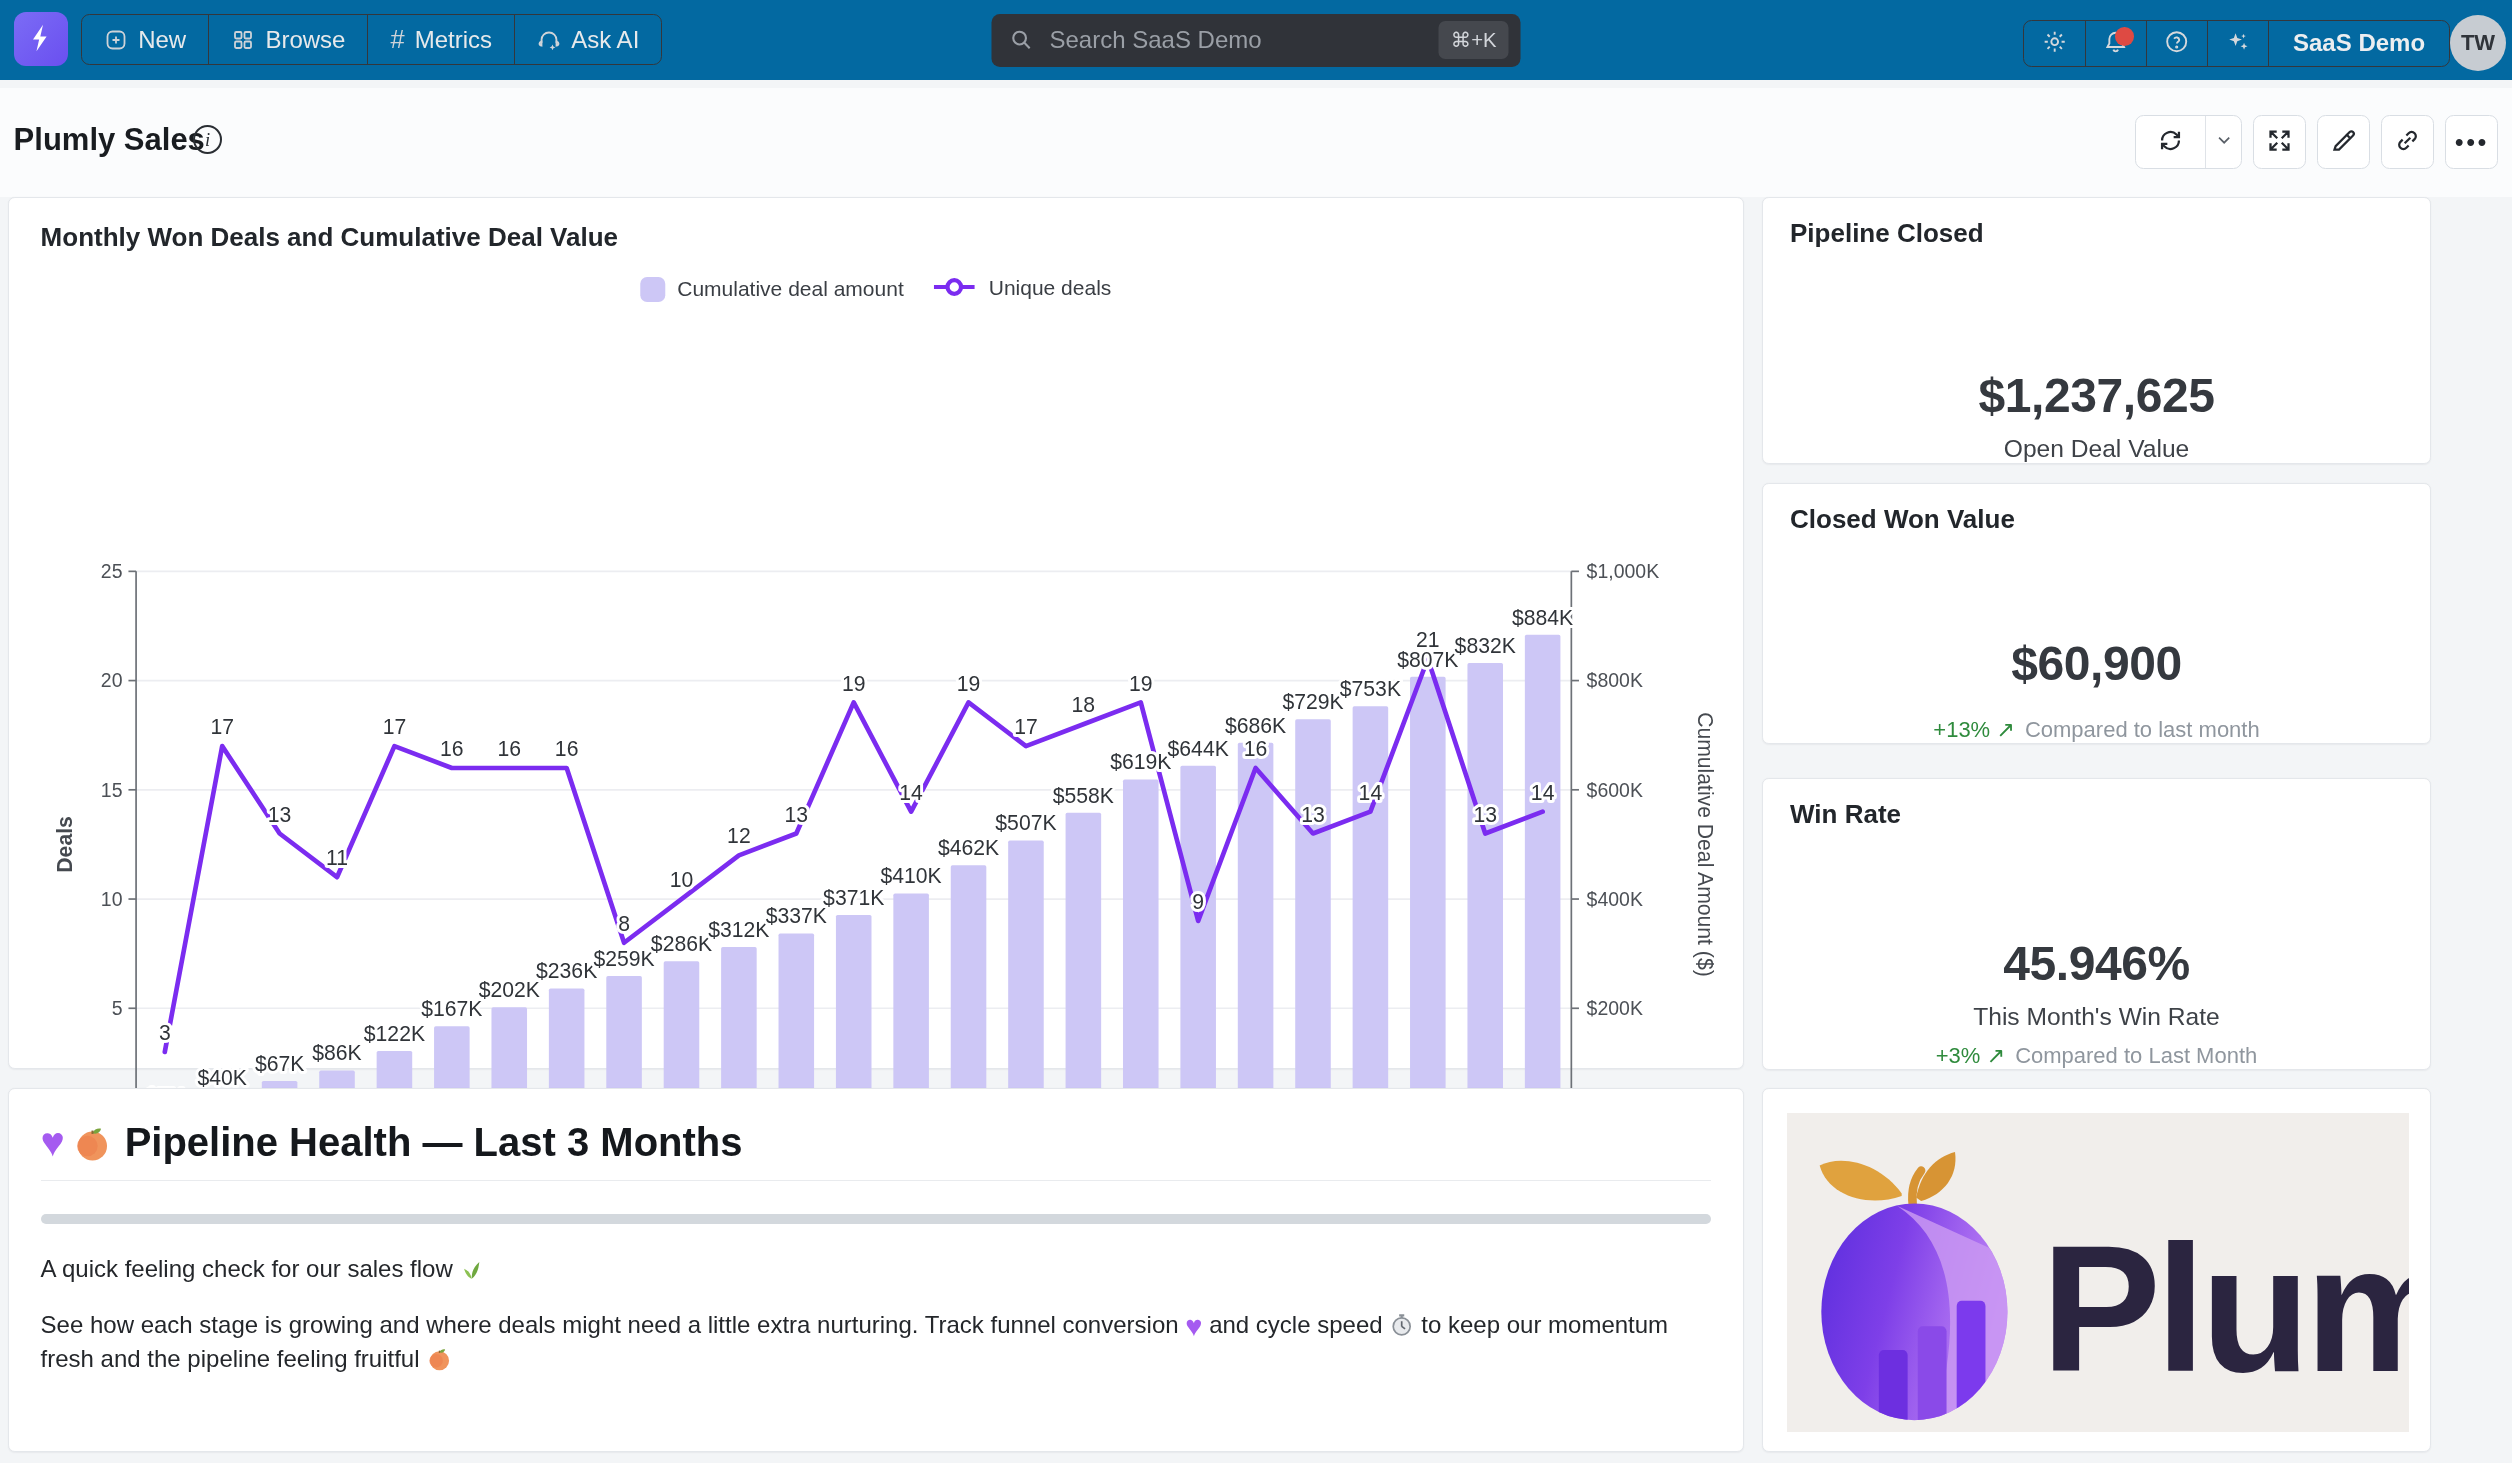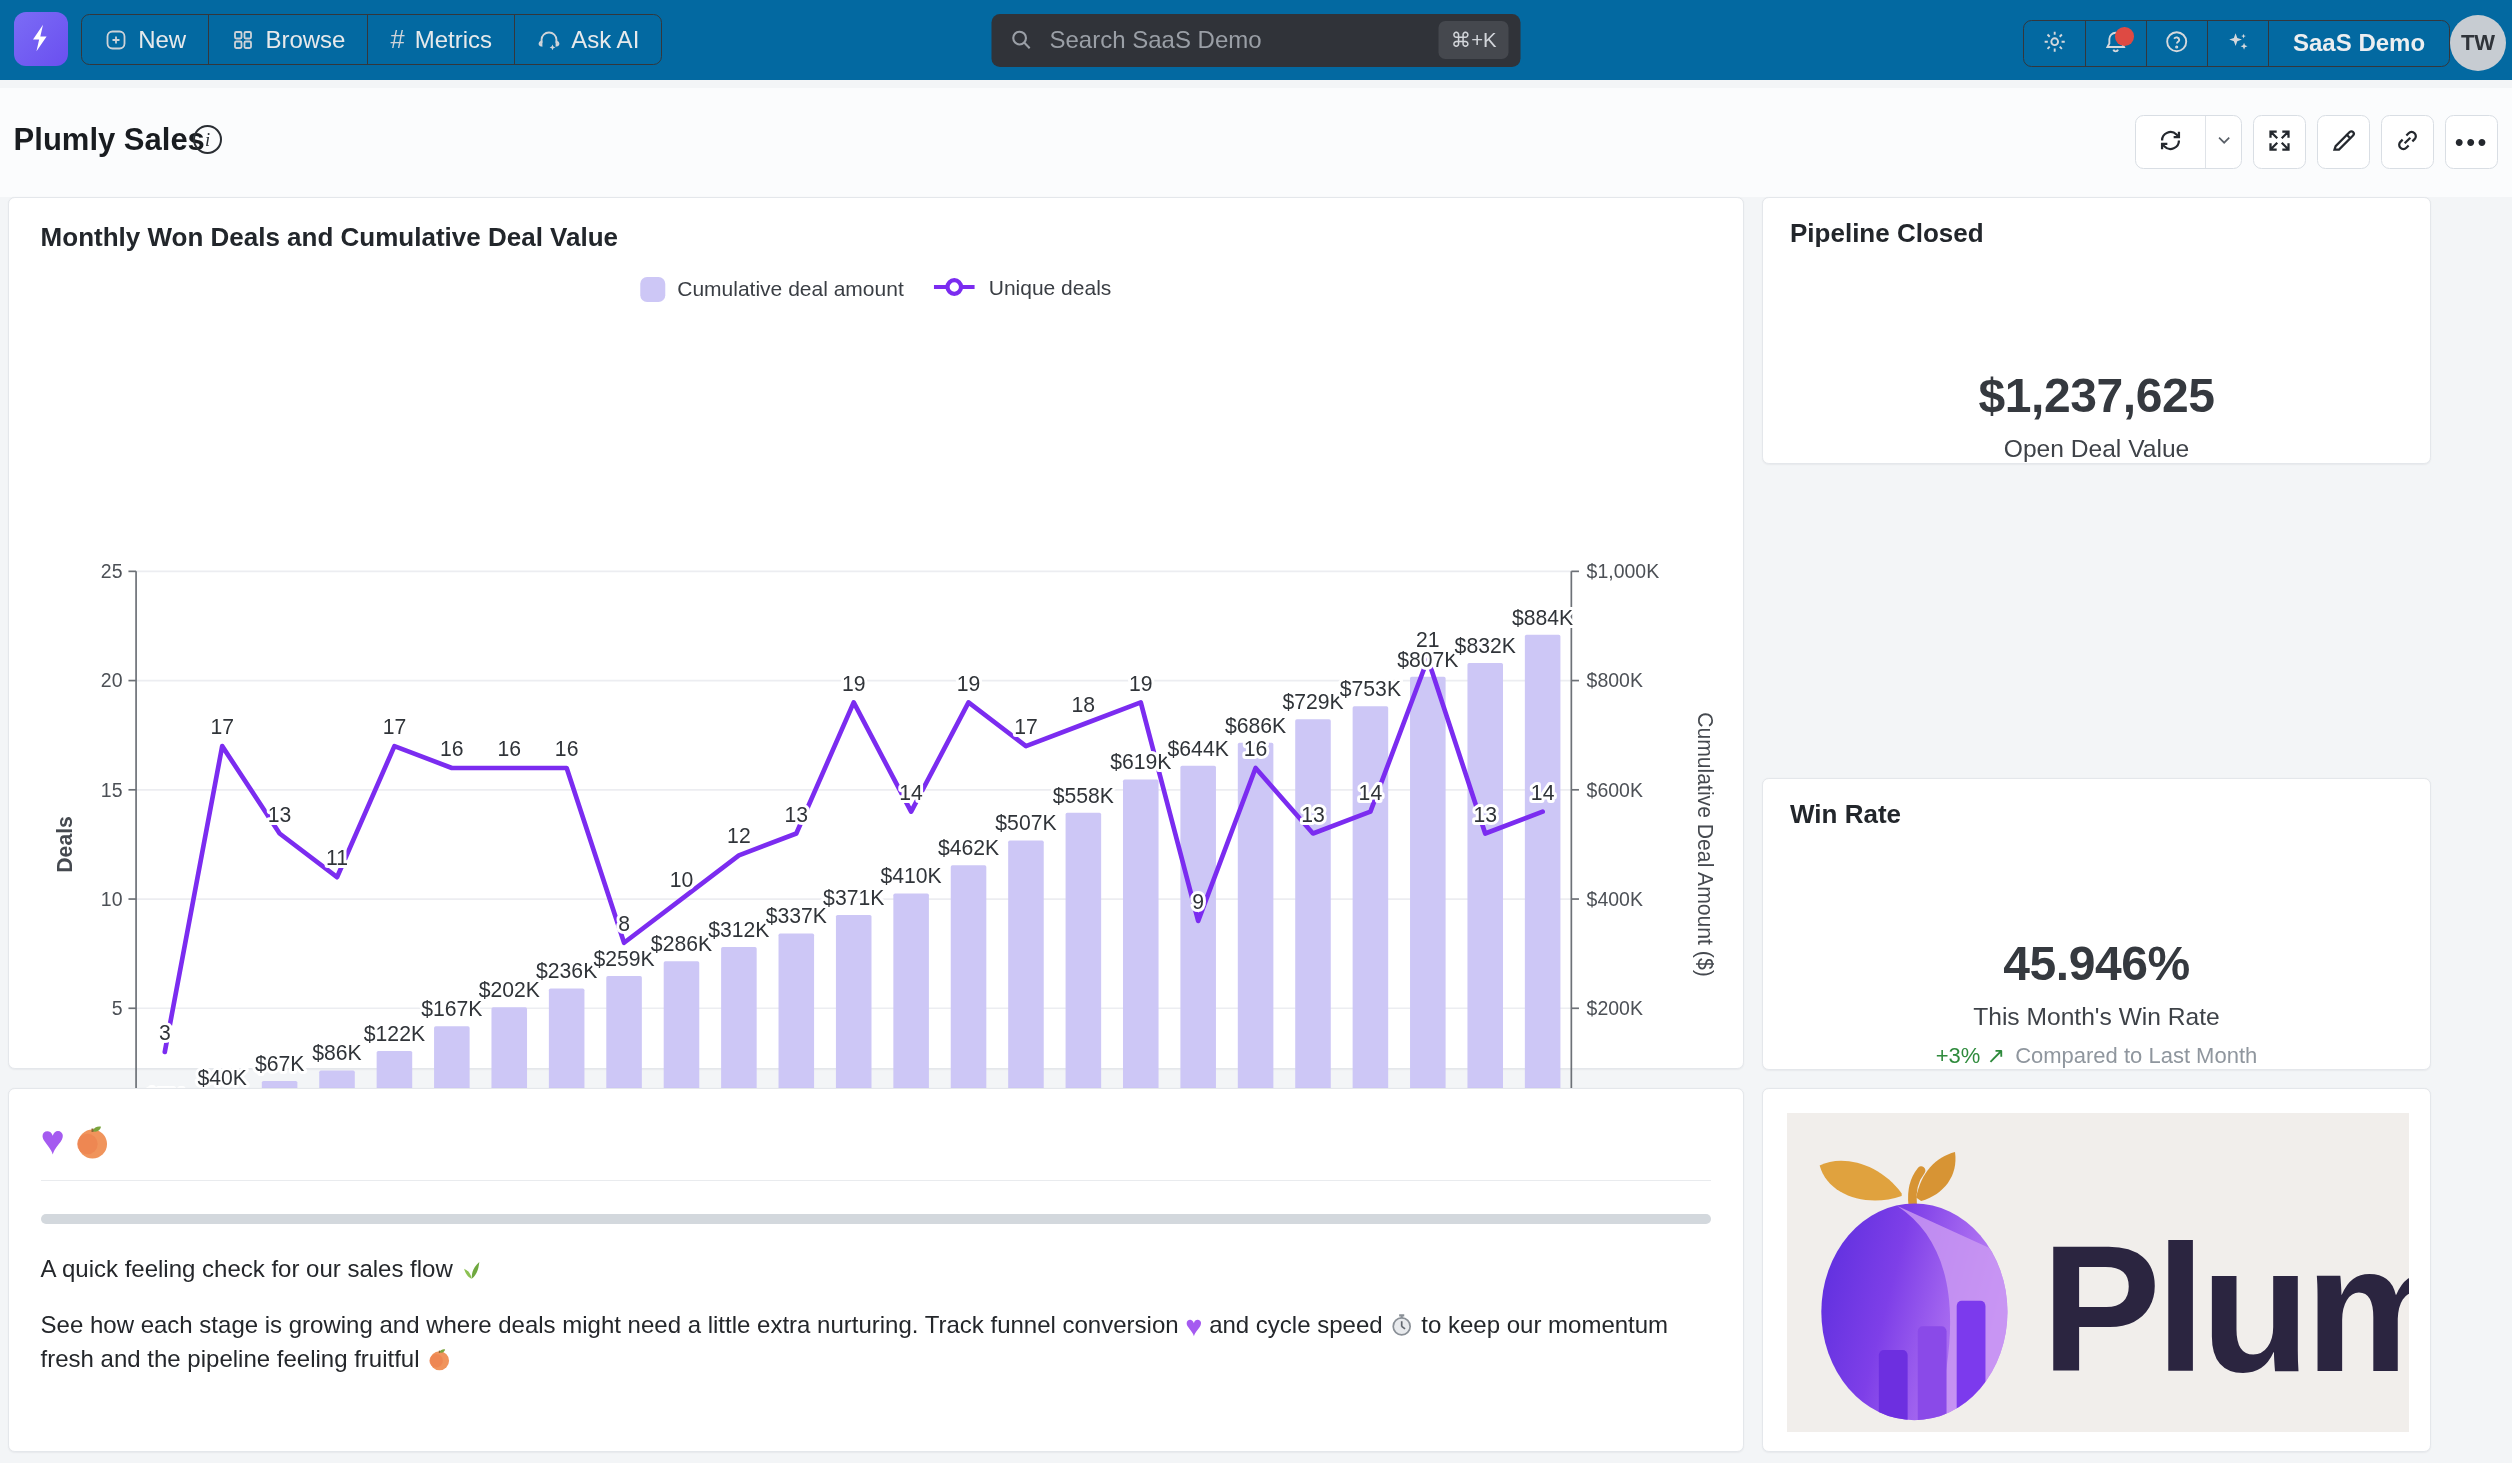--- a/index.html
+++ b/index.html
@@ -401,20 +401,30 @@
   </div>
 
   <div class="card kpicard kpi1">
     <div class="kpititle">Pipeline Closed</div>
     <div class="kpibody">
       <div class="kpivalue">$1,237,625</div>
       <div class="kpisub">Open Deal Value</div>
     </div>
   </div>
 
+  <div class="card kpicard kpi2">
+    <div class="kpititle">Closed Won Value</div>
+    <div class="kpibody">
+      <div class="kpivalue">$60,900</div>
+      <div class="kpicompare" style="margin-top:13.6px;">
+        <span class="delta">+13% ↗</span>
+        <span>Compared to last month</span>
+      </div>
+    </div>
+  </div>
 
   <div class="card kpicard kpi3">
     <div class="kpititle">Win Rate</div>
     <div class="kpibody">
       <div class="kpivalue">45.946%</div>
       <div class="kpisub">This Month's Win Rate</div>
       <div class="kpicompare">
         <span class="delta">+3% ↗</span>
         <span>Compared to Last Month</span>
       </div>
@@ -425,20 +435,21 @@
     <div class="noteheading">
       <span class="inlineheart" style="font-size:41px;">♥</span>
       <span style="display:inline-flex;">
         <svg width="41" height="41" viewBox="0 0 48 48">
             <circle cx="24" cy="28" r="17" fill="#f0945c"></circle>
             <circle cx="18" cy="28" r="12" fill="#ee8350" opacity="0.8"></circle>
             <path d="M24 13c2-5 7-6 10-5-1 4-5 7-10 5z" fill="#7aa43c"></path>
             <path d="M24 14v-4" stroke="#8a6a34" stroke-width="2.4"></path>
           </svg>
       </span>
+      <span style="margin-left:5.1px;">Pipeline Health — Last 3 Months</span>
     </div>
     <div class="thinline"></div>
     <div class="graybar"></div>
     <div class="notep p1">
       <span>A quick feeling check for our sales flow</span>
       <span style="display:inline-flex;vertical-align:-4.2px;">
         <svg width="25.4" height="25.4" viewBox="0 0 30 30">
             <path d="M15 27c0-8 2-14 9-20-1 9-3 15-9 20z" fill="#6fa83f"></path>
             <path d="M15 27c-1-6-4-10-9-12 2 7 5 10 9 12z" fill="#8cc152"></path>
           </svg>

